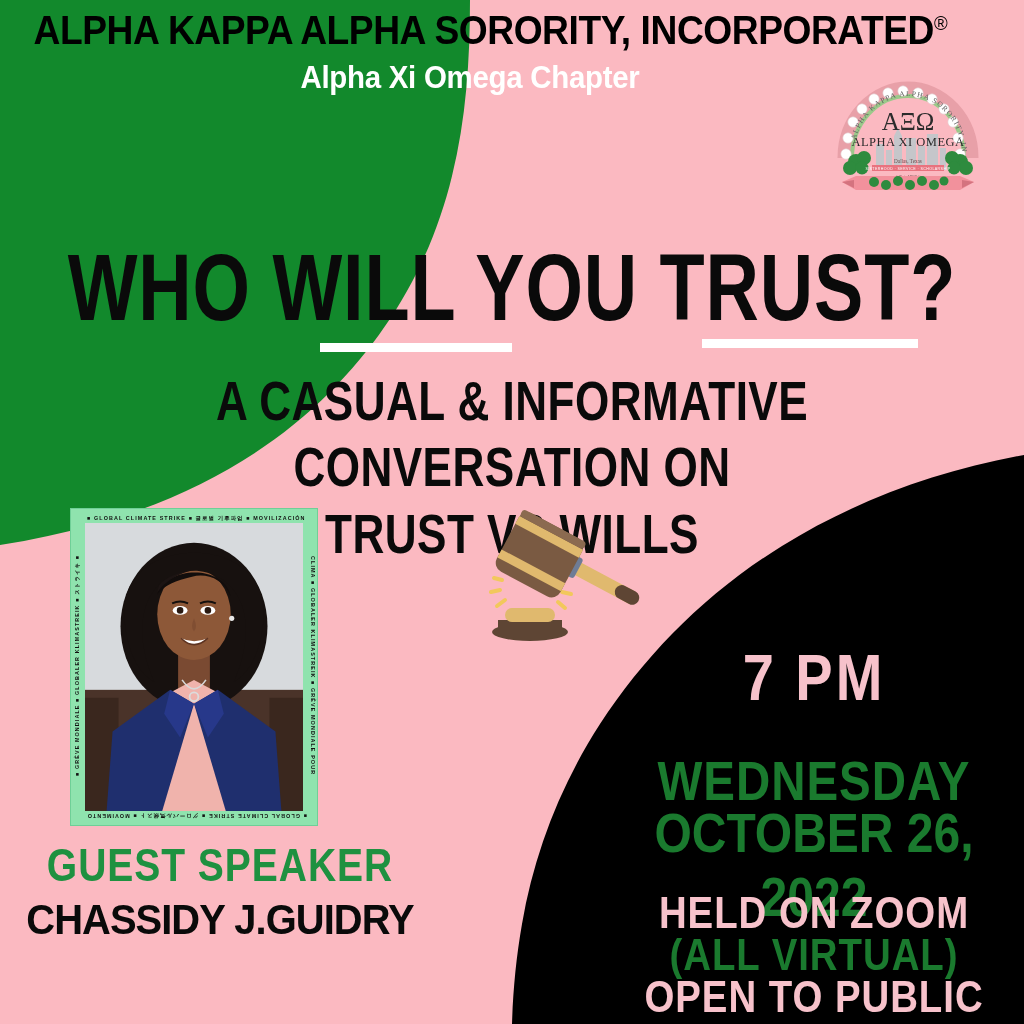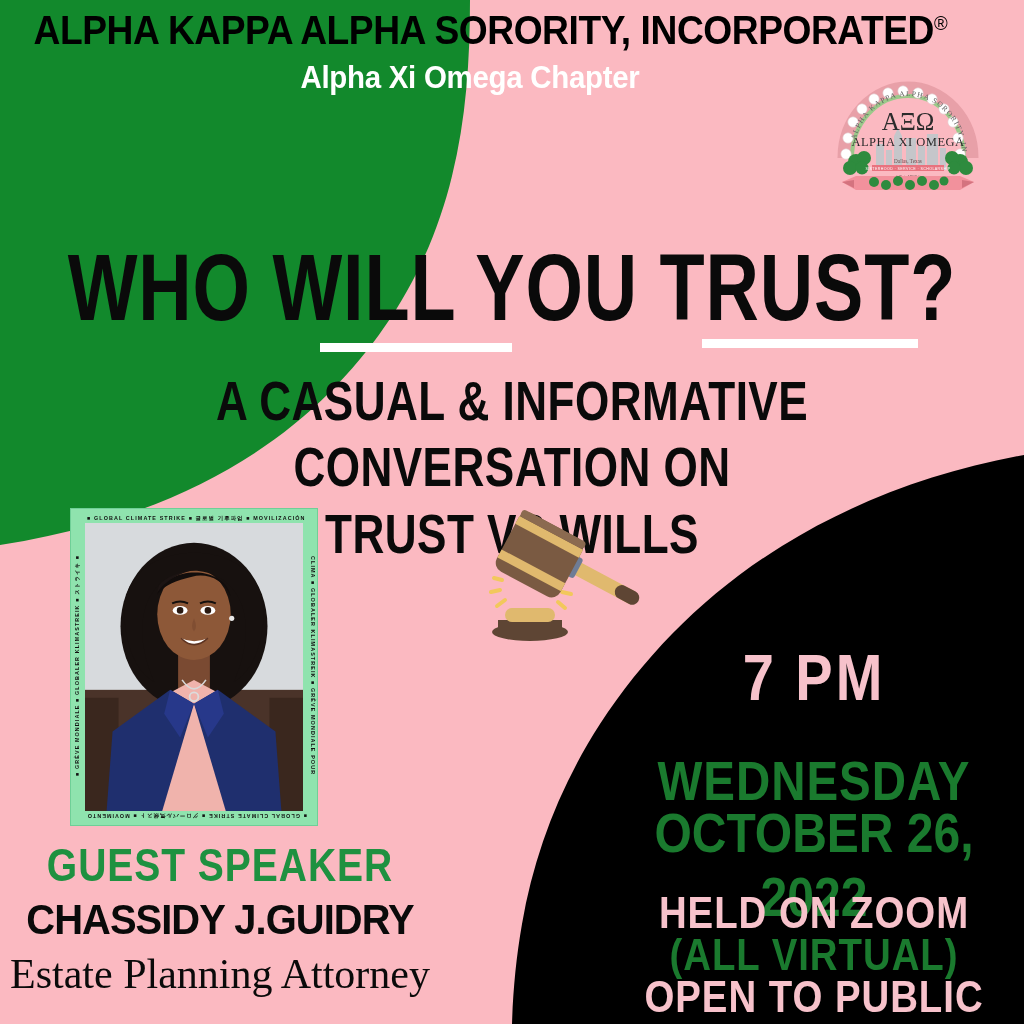--- a/index.html
+++ b/index.html
@@ -394,21 +394,20 @@
         <rect x="26" y="14" width="72" height="66" rx="10" fill="#7A5A42"></rect>
         <rect x="26" y="22" width="72" height="9" fill="#E0B96E"></rect>
         <rect x="26" y="60" width="72" height="9" fill="#E0B96E"></rect>
         <rect x="26" y="14" width="72" height="8" rx="4" fill="#8B6A50"></rect>
       </g>
     </svg>
   </div>
 
   <div id="guest-speaker" class="display">GUEST SPEAKER</div>
   <div id="speaker-name">CHASSIDY J.GUIDRY</div>
-  <div id="speaker-role">Estate Planning Attorney</div>
 
   <div id="time" class="display">7 PM</div>
   <div id="date-day" class="display">WEDNESDAY</div>
   <div id="date-full" class="display">OCTOBER 26, 2022</div>
   <div id="venue-1" class="display">HELD ON ZOOM</div>
   <div id="venue-2" class="display">(ALL VIRTUAL)</div>
   <div id="venue-3" class="display">OPEN TO PUBLIC</div>
 
 </div>
 

